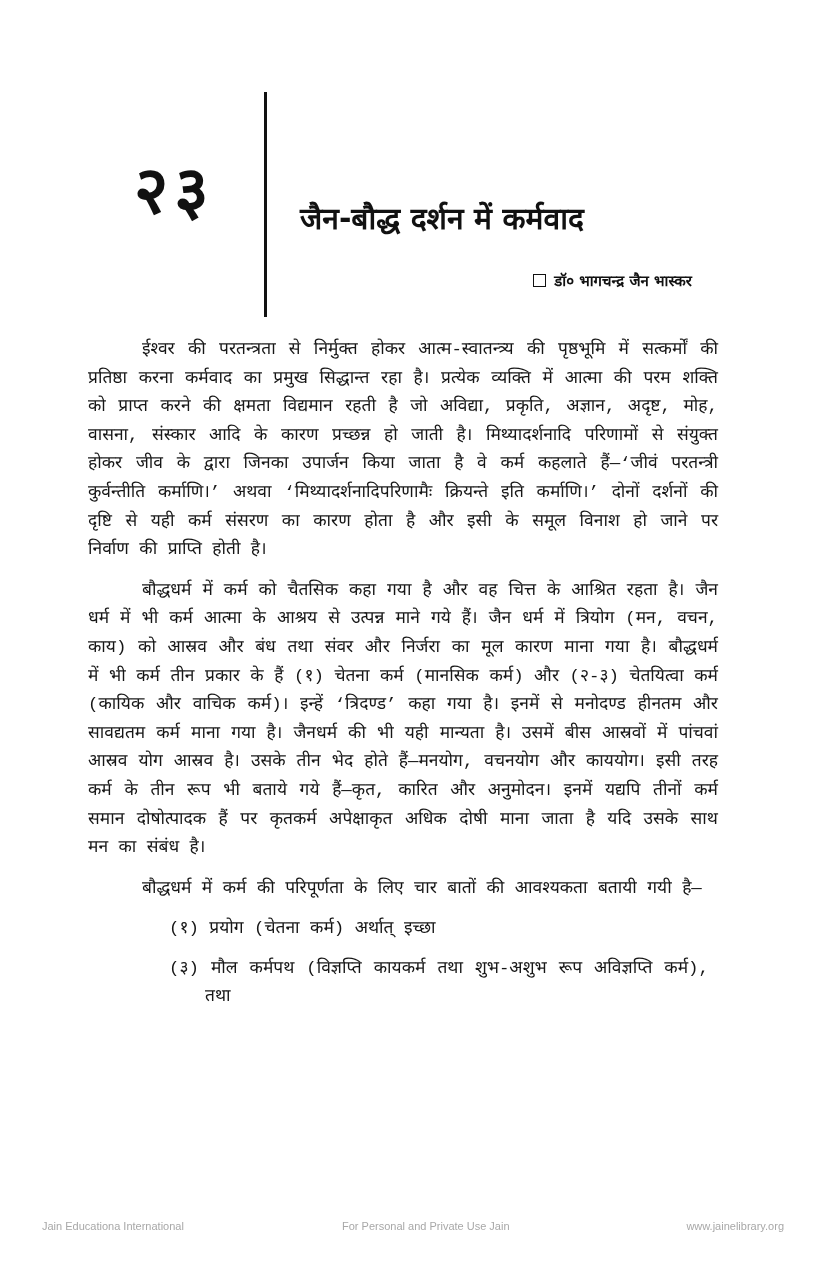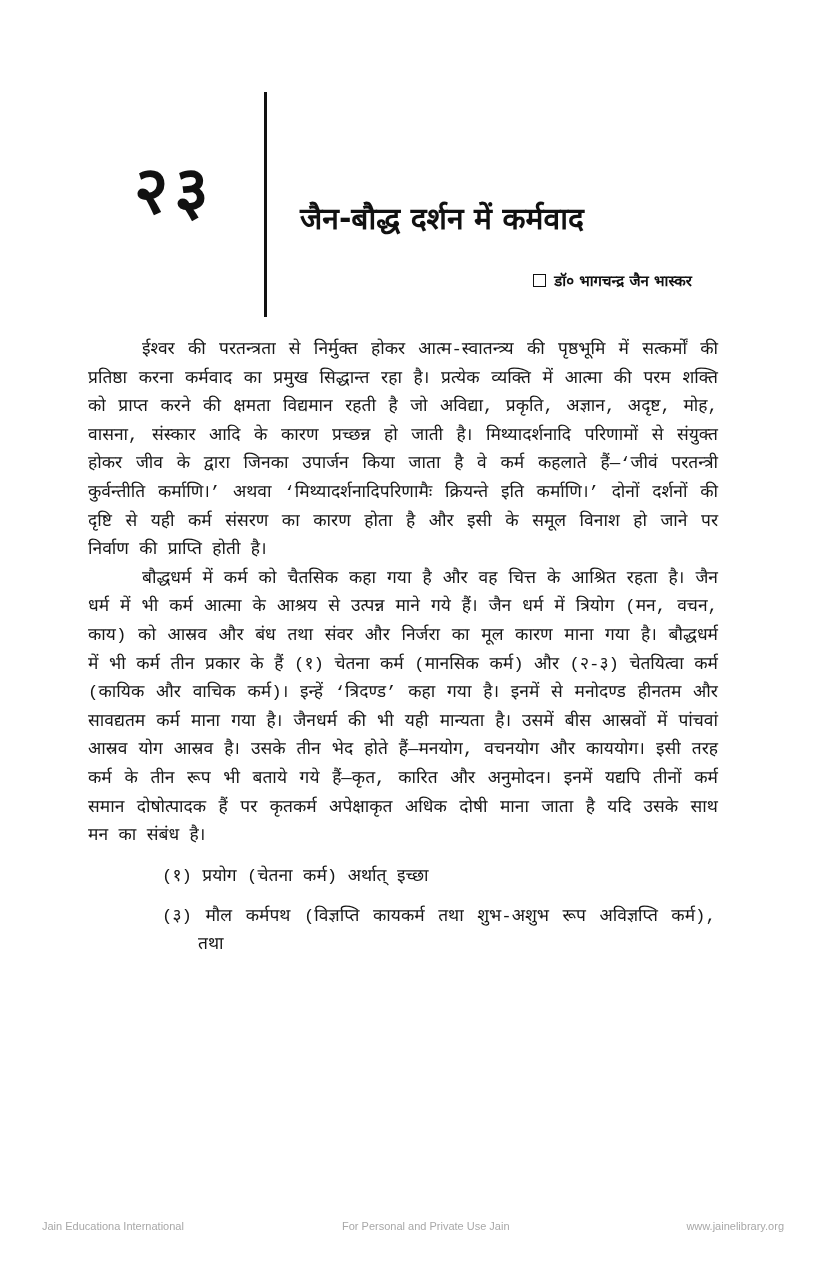--- a/index.html
+++ b/index.html
@@ -77,32 +77,32 @@
       line-height: 28.6px;
       text-align: justify;
       color: #161616;
       font-family: Liberation Mono, monospace;
     }
     .body-text p {
       margin: 0;
       text-indent: 54px;
     }
     .body-text p + p {
-      margin-top: 0;
+      margin-top: 12px;
     }
     .list {
       margin: 12px 0 0 0;
       padding: 0;
       list-style: none;
     }
     .list li {
       position: relative;
       padding-left: 108px;
       text-indent: -36px;
-      margin: 2px;
+      margin: 9px;
       line-height: 28px;
     }
     .list li + li {
       margin-top: 12px;
     }
     .footer {
       position: absolute;
       left: 0;
       top: 1220px;
       width: 828px;
@@ -131,20 +131,21 @@
   <h1 class="chapter-title" style="margin:16px;">जैन-बौद्ध दर्शन में कर्मवाद</h1>
 
   <div class="author">
     <span class="box-icon"></span>
     <span>डॉ० भागचन्द्र जैन भास्कर</span>
   </div>
 
   <div class="body-text">
     <p>ईश्वर की परतन्त्रता से निर्मुक्त होकर आत्म-स्वातन्त्र्य की पृष्ठभूमि में सत्कर्मों की प्रतिष्ठा करना कर्मवाद का प्रमुख सिद्धान्त रहा है। प्रत्येक व्यक्ति में आत्मा की परम शक्ति को प्राप्त करने की क्षमता विद्यमान रहती है जो अविद्या, प्रकृति, अज्ञान, अदृष्ट, मोह, वासना, संस्कार आदि के कारण प्रच्छन्न हो जाती है। मिथ्यादर्शनादि परिणामों से संयुक्त होकर जीव के द्वारा जिनका उपार्जन किया जाता है वे कर्म कहलाते हैं—‘जीवं परतन्त्री कुर्वन्तीति कर्माणि।’ अथवा ‘मिथ्यादर्शनादिपरिणामैः क्रियन्ते इति कर्माणि।’ दोनों दर्शनों की दृष्टि से यही कर्म संसरण का कारण होता है और इसी के समूल विनाश हो जाने पर निर्वाण की प्राप्ति होती है।</p>
     <p>बौद्धधर्म में कर्म को चैतसिक कहा गया है और वह चित्त के आश्रित रहता है। जैन धर्म में भी कर्म आत्मा के आश्रय से उत्पन्न माने गये हैं। जैन धर्म में त्रियोग (मन, वचन, काय) को आस्रव और बंध तथा संवर और निर्जरा का मूल कारण माना गया है। बौद्धधर्म में भी कर्म तीन प्रकार के हैं (१) चेतना कर्म (मानसिक कर्म) और (२-३) चेतयित्वा कर्म (कायिक और वाचिक कर्म)। इन्हें ‘त्रिदण्ड’ कहा गया है। इनमें से मनोदण्ड हीनतम और सावद्यतम कर्म माना गया है। जैनधर्म की भी यही मान्यता है। उसमें बीस आस्रवों में पांचवां आस्रव योग आस्रव है। उसके तीन भेद होते हैं—मनयोग, वचनयोग और काययोग। इसी तरह कर्म के तीन रूप भी बताये गये हैं—कृत, कारित और अनुमोदन। इनमें यद्यपि तीनों कर्म समान दोषोत्पादक हैं पर कृतकर्म अपेक्षाकृत अधिक दोषी माना जाता है यदि उसके साथ मन का संबंध है।</p>
+    <p>बौद्धधर्म में कर्म की परिपूर्णता के लिए चार बातों की आवश्यकता बतायी गयी है—</p>
     <ul class="list">
       <li>(१) प्रयोग (चेतना कर्म) अर्थात् इच्छा</li>
       <li>(३) मौल कर्मपथ (विज्ञप्ति कायकर्म तथा शुभ-अशुभ रूप अविज्ञप्ति कर्म), तथा</li>
     </ul>
   </div>
 
   <div class="footer">
     <span class="left">Jain Educationa International</span>
     <span class="center">For Personal and Private Use Jain</span>
     <span class="right">www.jainelibrary.org</span>

